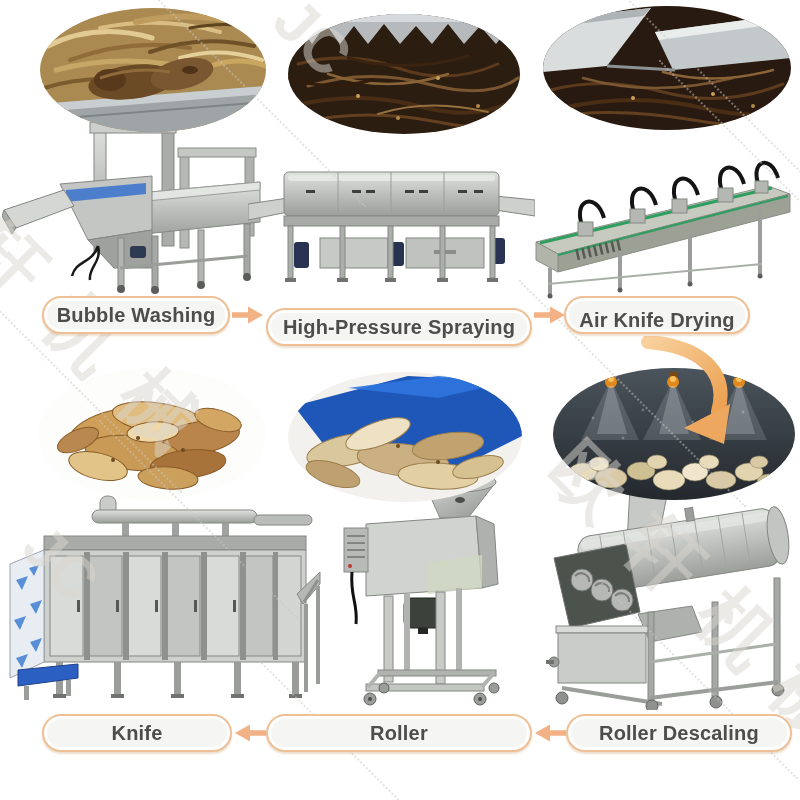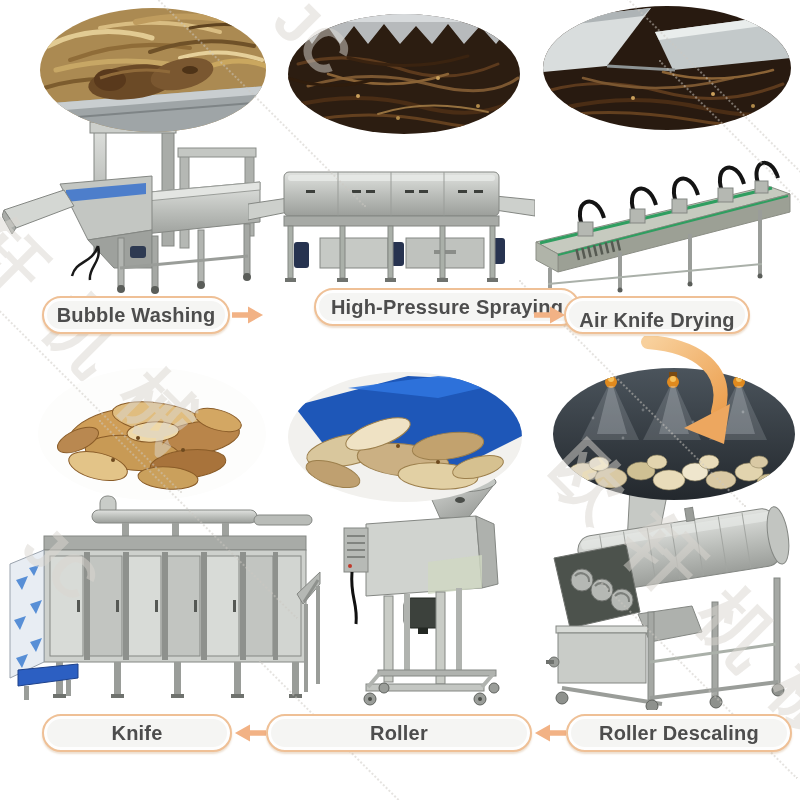--- a/index.html
+++ b/index.html
@@ -254,21 +254,21 @@
   </div>
 
   <div class="pill" style="left:42px;top:296px;width:188px;">
     <span>Bubble Washing</span>
   </div>
   <div class="harrow" style="left:232px;top:305px;">
     <svg viewBox="0 0 34 20">
         <polygon points="0,7 17,7 17,1 33,10 17,19 17,13 0,13" fill="#f2b285"></polygon>
       </svg>
   </div>
-  <div class="pill" style="left:266px;top:288px;width:266px;margin-left:48px;">
+  <div class="pill" style="left:266px;top:308px;width:266px;">
     <span>High-Pressure Spraying</span>
   </div>
   <div class="harrow" style="left:534px;top:305px;">
     <svg viewBox="0 0 34 20">
         <polygon points="0,7 17,7 17,1 33,10 17,19 17,13 0,13" fill="#f2b285"></polygon>
       </svg>
   </div>
   <div class="pill" style="left:564px;top:296px;width:186px;align-items:flex-end;">
     <span>Air Knife Drying</span>
   </div>

